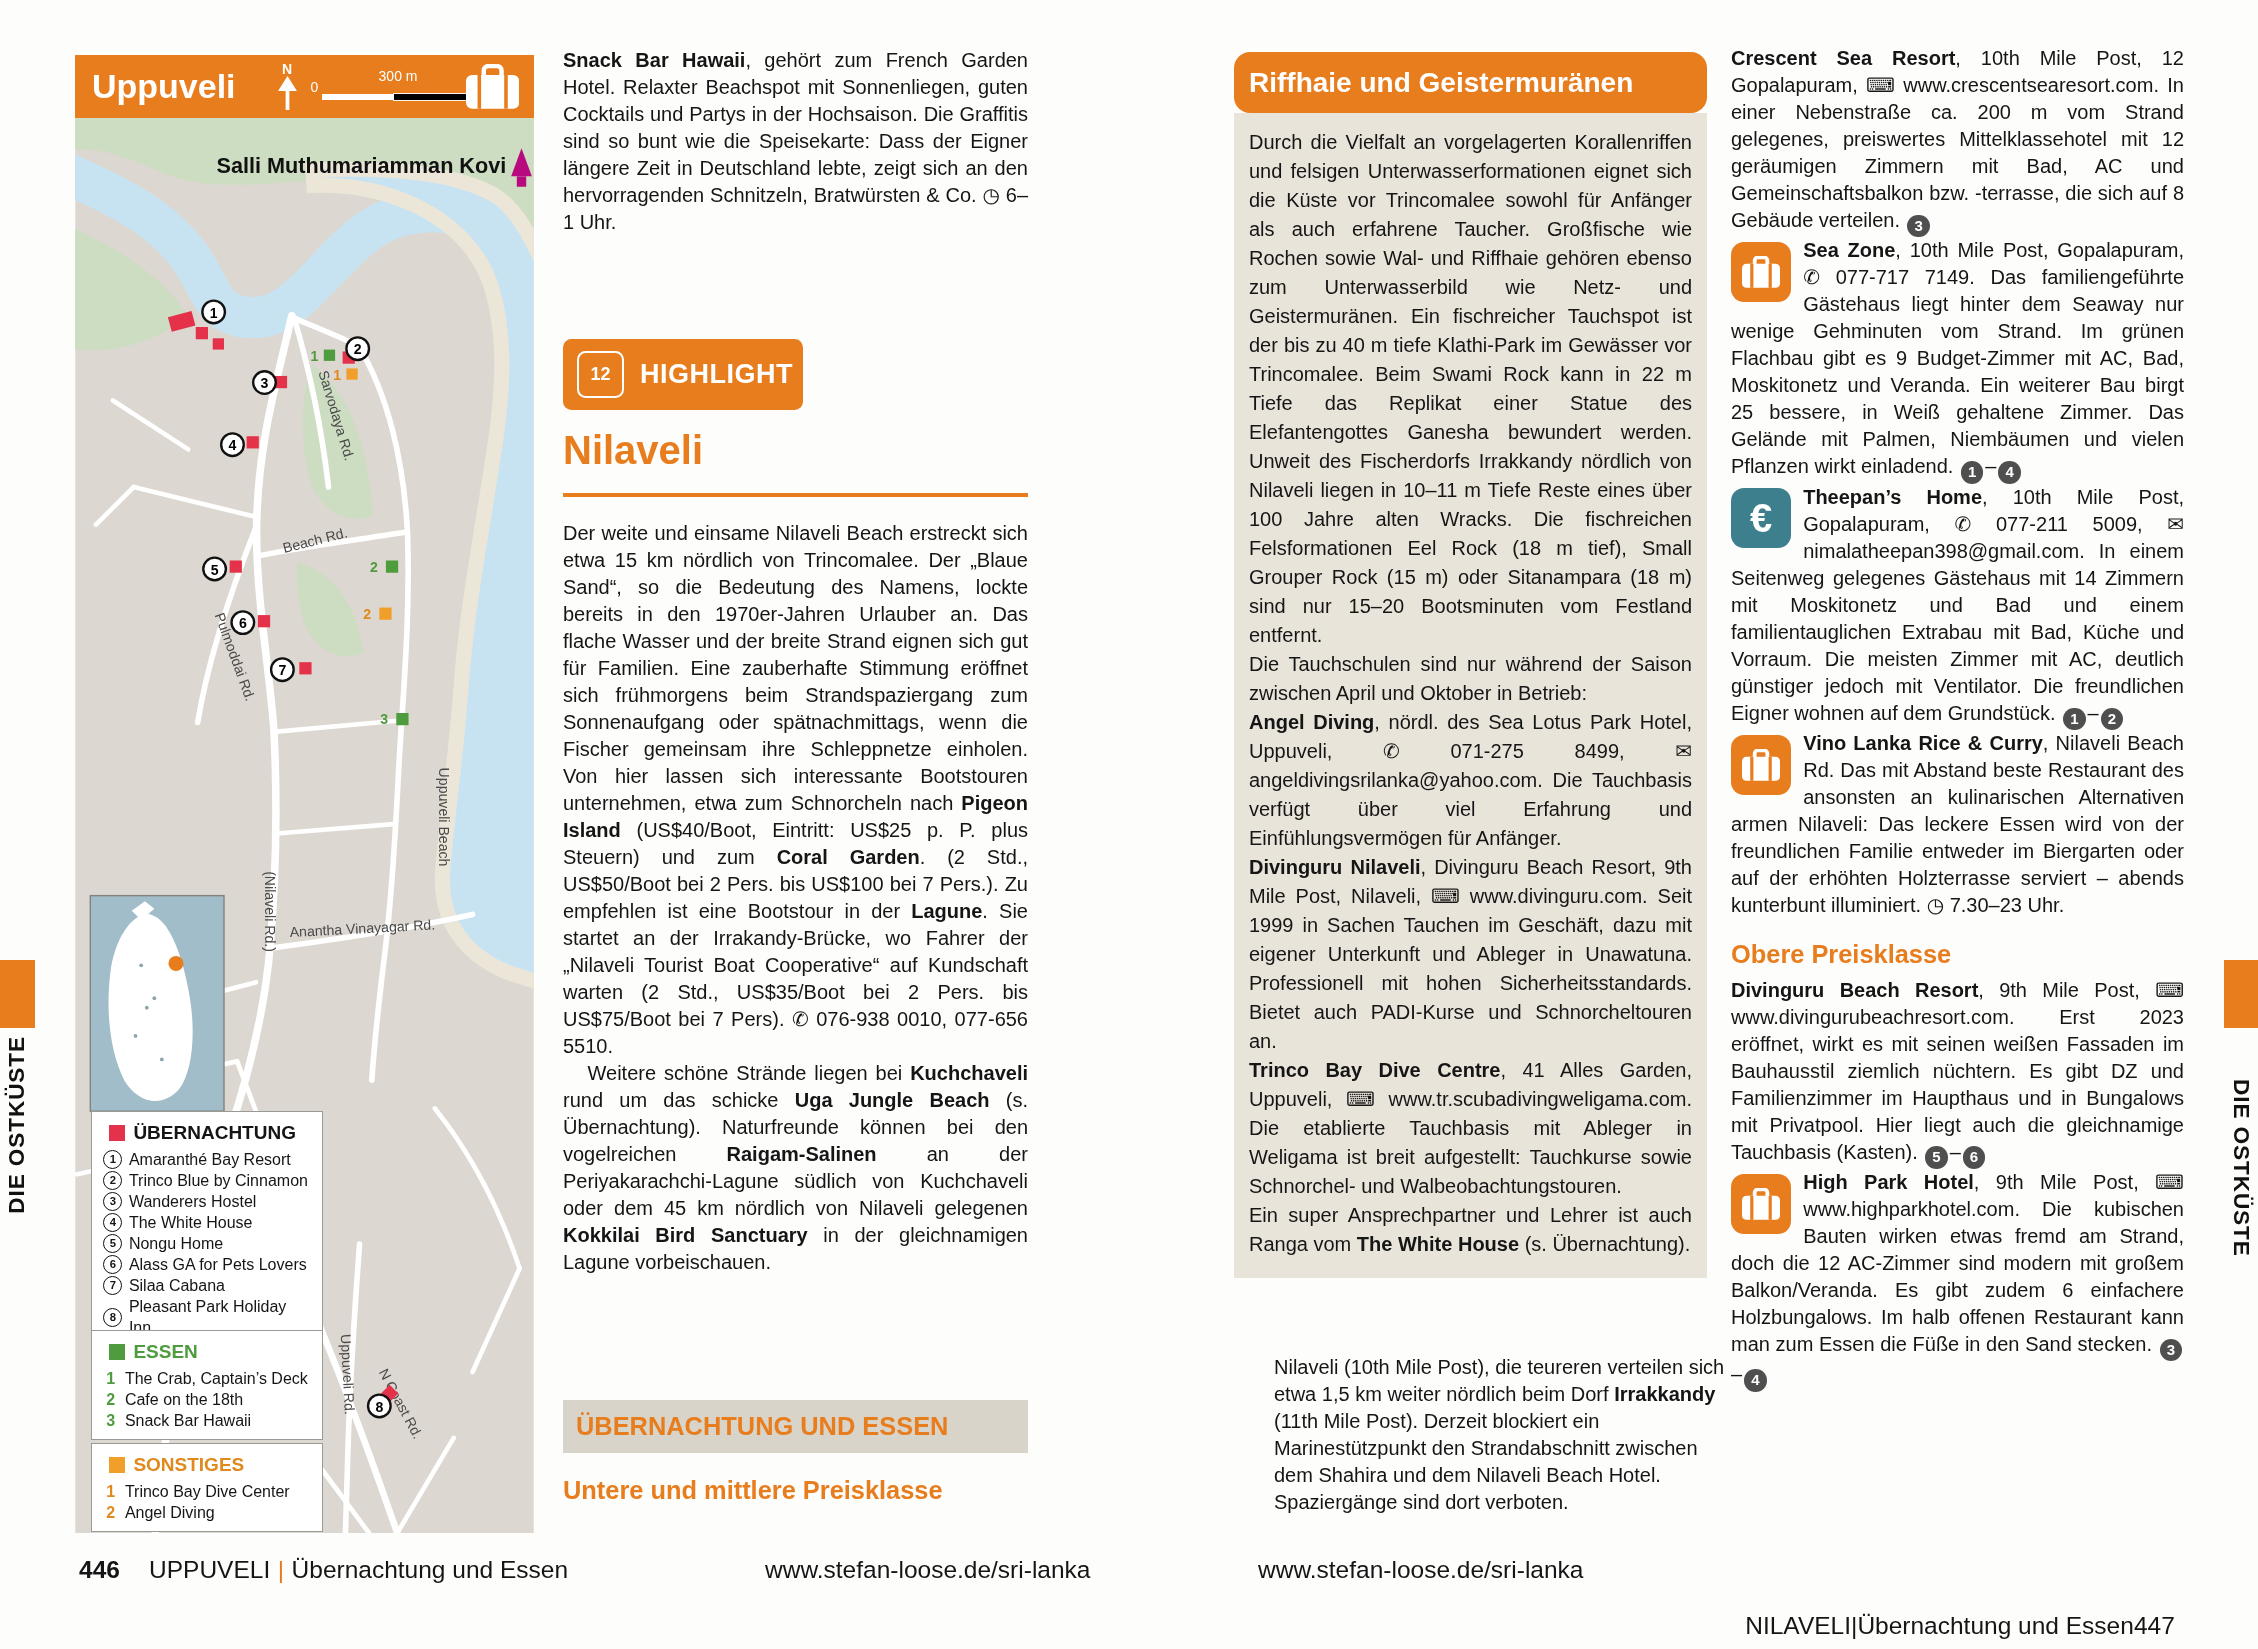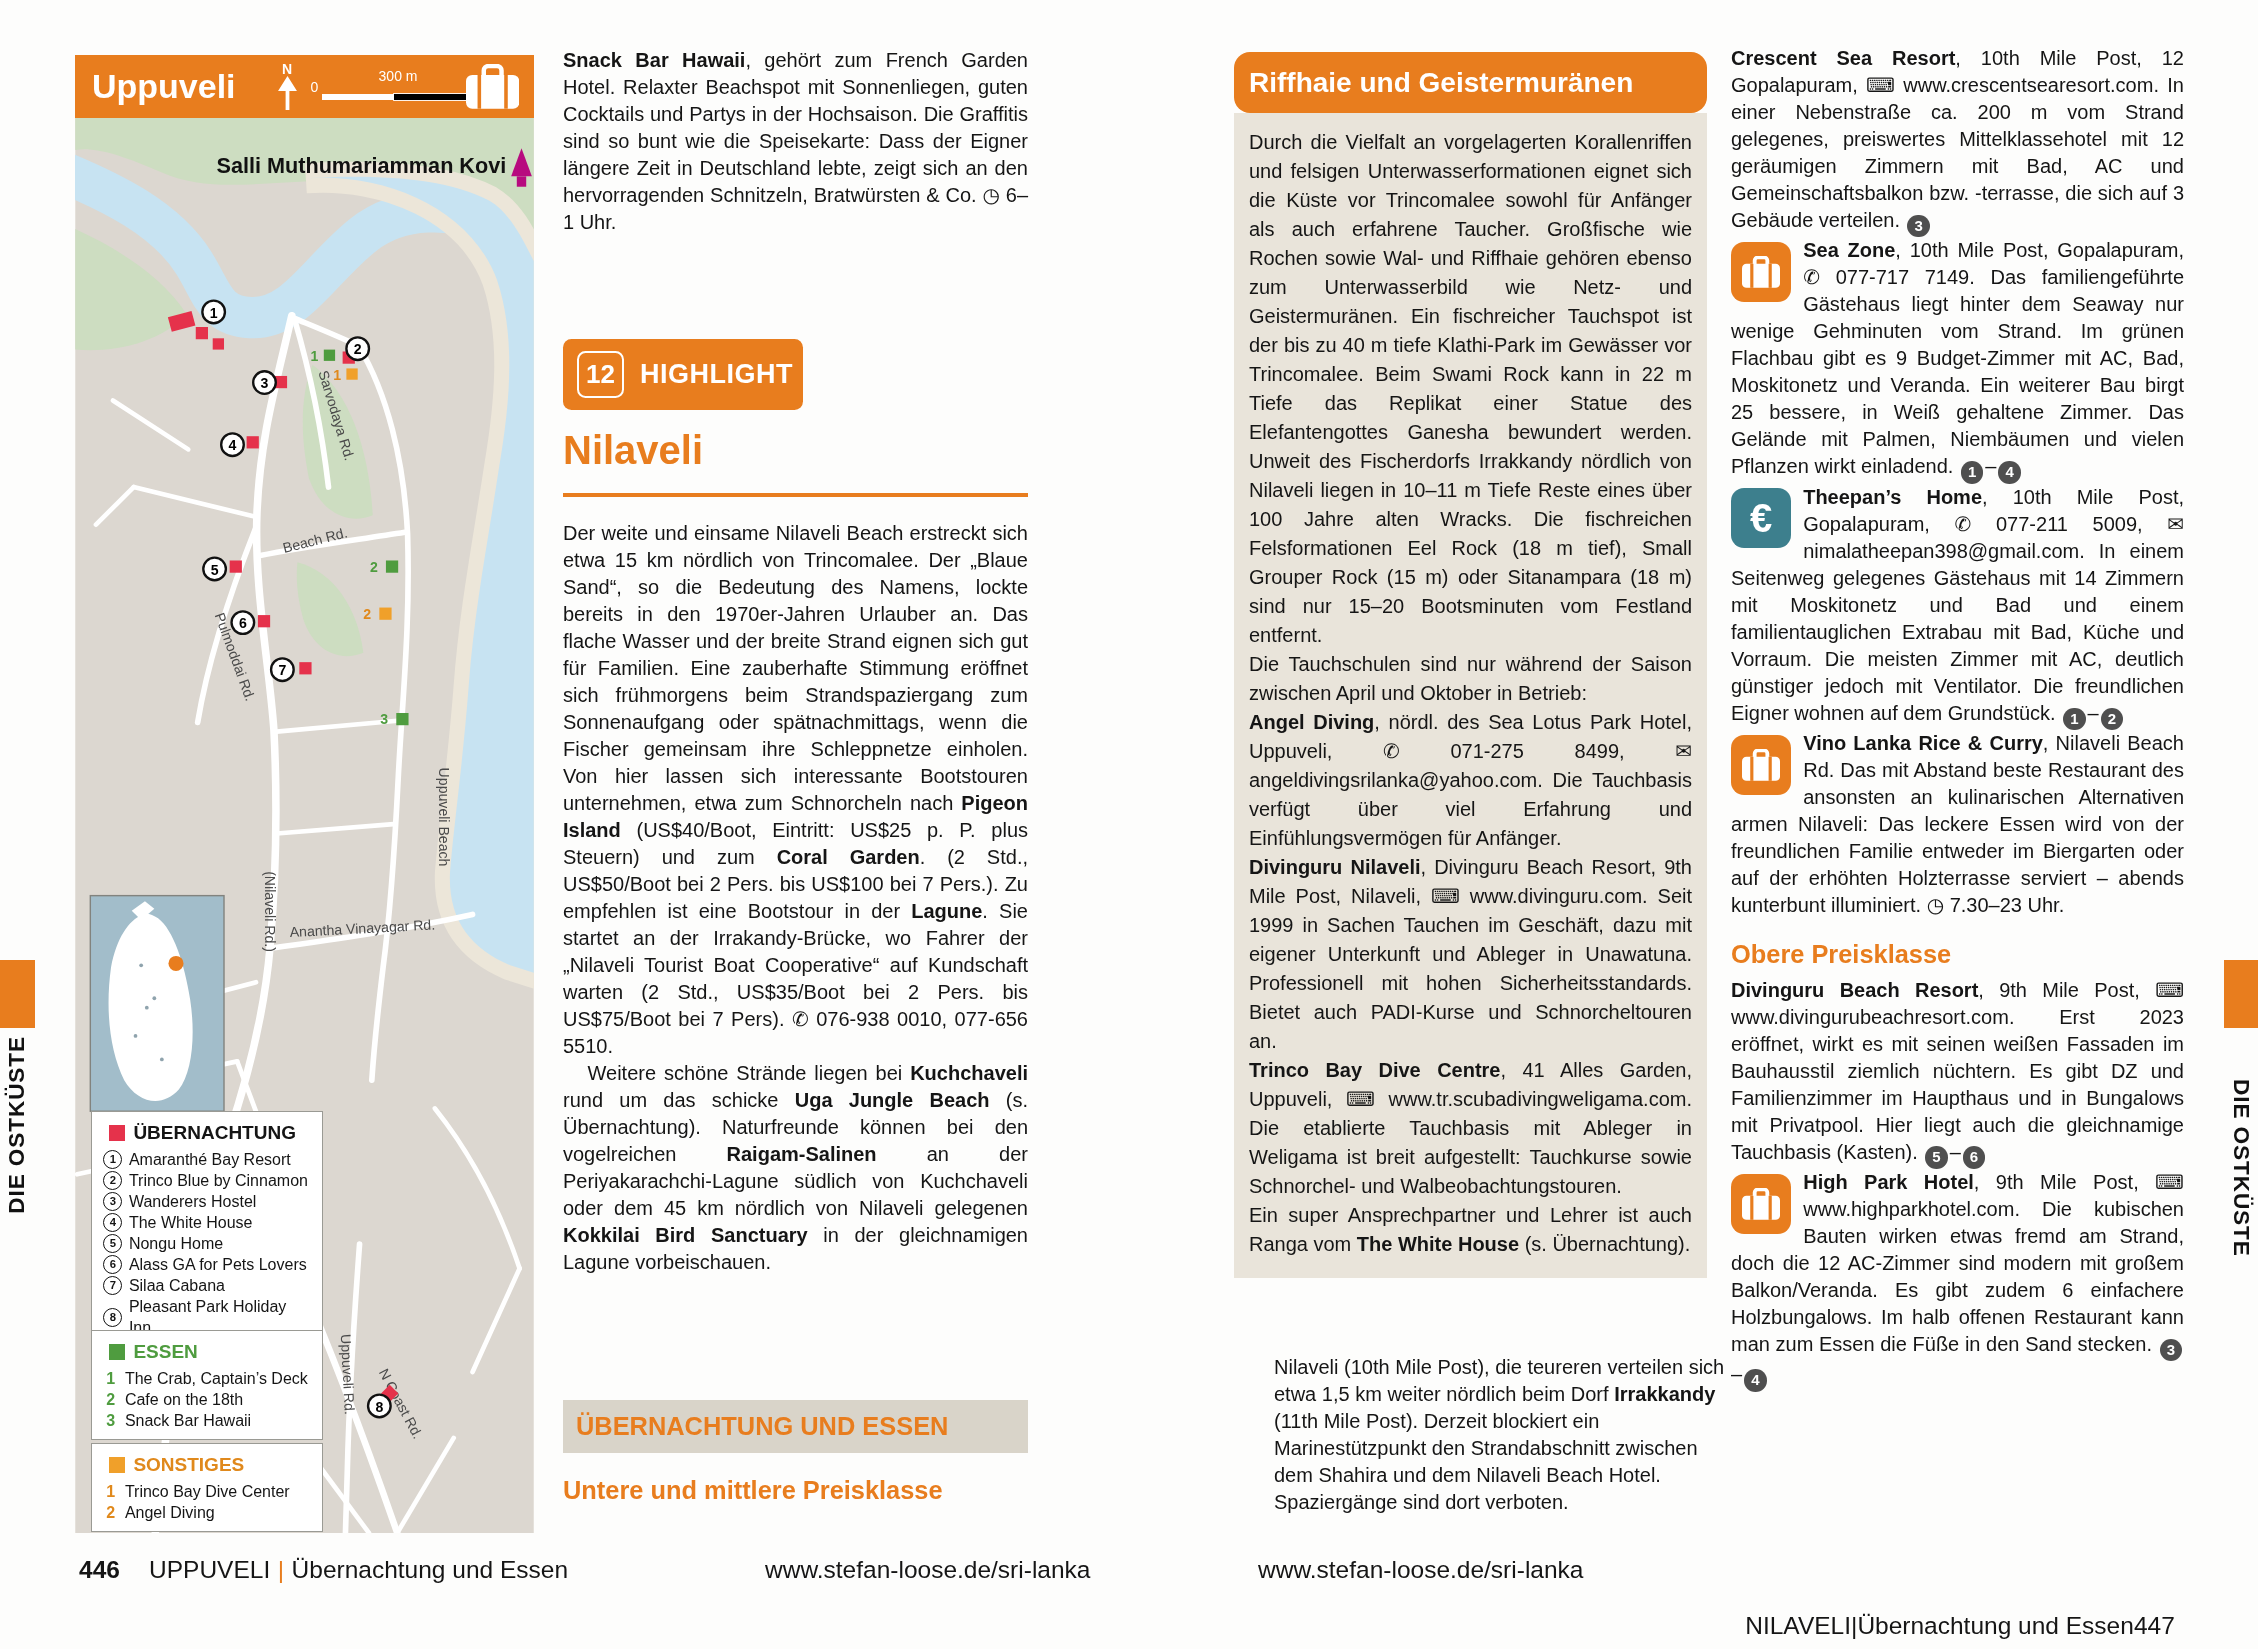--- a/index.html
+++ b/index.html
@@ -38,21 +38,21 @@
   
   p.body{font-size:20px;line-height:27px;text-align:justify;margin:0;}
   p.rag{text-align:left;margin-left:40px;}
   .indent{text-indent:24.5px;}
   b{font-weight:700;}
   .pb{display:inline-block;width:22.6px;height:22.6px;border-radius:50%;background:#4f4f4f;color:#fff;
       font-size:15px;line-height:22.6px;text-align:center;font-weight:700;vertical-align:-3.8px;margin:0 1.9px;}
   .hl-badge{position:absolute;left:563px;top:339px;width:240px;height:71px;background:#e87d1e;
             border-radius:8.5px;display:flex;align-items:center;gap:16px;padding-left:14px;box-sizing:border-box;}
   .hl-num{width:43px;height:43px;border:2.8px solid #fff;border-radius:8.5px;color:#fff;font-weight:700;
-          font-size:26px;display:flex;align-items:center;justify-content:center;}
+          font-size:18px;display:flex;align-items:center;justify-content:center;}
   .hl-lab{color:#fff;font-weight:700;font-size:27px;letter-spacing:0.5px;}
   .h1-orange{position:absolute;left:563px;top:428px;font-size:40px;font-weight:700;color:#e87d1e;}
   .h-rule{position:absolute;left:563px;top:493px;width:465px;height:3.8px;background:#e87d1e;}
   .sec-bar{position:absolute;left:563px;top:1400px;width:465px;height:53px;background:#d9d4c9;
            color:#e87d1e;font-weight:700;font-size:25.4px;line-height:53px;padding-left:13px;box-sizing:border-box;}
   .sub-h{font-size:25.4px;font-weight:700;color:#e87d1e;}
   
   .box{position:absolute;left:1234px;top:52px;width:473px;}
   .box-h{height:61px;background:#e87d1e;color:#fff;font-weight:700;font-size:28px;line-height:61px;
          padding-left:15px;border-radius:16px;}
@@ -345,21 +345,21 @@
       <p><span>Die Tauchschulen sind nur während der Saison zwischen April und Oktober in Betrieb:</span></p>
       <p><b>Angel Diving</b><span>, nördl. des Sea Lotus Park Hotel, Uppuveli, </span><span class="ic">✆</span><span> 071-275 8499, </span><span class="ic">✉</span><span> angeldivingsrilanka@yahoo.com. Die Tauchbasis verfügt über viel Erfahrung und Einfühlungsvermögen für Anfänger.</span></p>
       <p><b>Divinguru Nilaveli</b><span>, Divinguru Beach Resort, 9th Mile Post, Nilaveli, </span><span class="ic">⌨</span><span> www.divinguru.com. Seit 1999 in Sachen Tauchen im Geschäft, dazu mit eigener Unterkunft und Ableger in Unawatuna. Professionell mit hohen Sicherheitsstandards. Bietet auch PADI-Kurse und Schnorcheltouren an.</span></p>
       <p><b>Trinco Bay Dive Centre</b><span>, 41 Alles Garden, Uppuveli, </span><span class="ic">⌨</span><span> www.tr.scubadivingweligama.com. Die etablierte Tauchbasis mit Ableger in Weligama ist breit aufgestellt: Tauchkurse sowie Schnorchel- und Walbeobachtungstouren.</span></p>
       <p><span>Ein super Ansprechpartner und Lehrer ist auch Ranga vom </span><b>The White House</b><span> (s. Übernachtung).</span></p>
     </div>
   </div>
   <p class="body rag abs" style="left:1234px;top:1354px;width:458px"><span>Nilaveli (10th Mile Post), die teureren verteilen sich etwa 1,5 km weiter nördlich beim Dorf </span><b>Irrakkandy</b><span> (11th Mile Post). Derzeit blockiert ein Marinestützpunkt den Strandabschnitt zwischen dem Shahira und dem Nilaveli Beach Hotel. Spaziergänge sind dort verboten.</span></p>
 
   <div class="col4">
-    <p class="body"><b>Crescent Sea Resort</b><span>, 10th Mile Post, 12 Gopalapuram, </span><span class="ic">⌨</span><span> www.crescentsearesort.com. In einer Nebenstraße ca. 200 m vom Strand gelegenes, preiswertes Mittelklassehotel mit 12 geräumigen Zimmern mit Bad, AC und Gemeinschaftsbalkon bzw. -terrasse, die sich auf 3 Gebäude verteilen. </span><span class="pb">3</span></p>
+    <p class="body"><b>Crescent Sea Resort</b><span>, 10th Mile Post, 12 Gopalapuram, </span><span class="ic">⌨</span><span> www.crescentsearesort.com. In einer Nebenstraße ca. 200 m vom Strand gelegenes, preiswertes Mittelklassehotel mit 12 geräumigen Zimmern mit Bad, AC und Gemeinschaftsbalkon bzw. -terrasse, die sich auf 8 Gebäude verteilen. </span><span class="pb">3</span></p>
     <p class="body">
       <span class="badge orange">
         <svg width="38" height="32" viewBox="0 0 60 50">
             <rect x="20" y="2" width="20" height="16" rx="5" fill="none" stroke="#fff" stroke-width="6"></rect>
             <rect x="0" y="12" width="60" height="38" rx="7" fill="#fff"></rect>
             <rect x="13" y="12" width="5" height="38" fill="#e87d1e"></rect>
             <rect x="42" y="12" width="5" height="38" fill="#e87d1e"></rect>
           </svg>
       </span><span><b>Sea Zone</b><span>, 10th Mile Post, Gopalapuram, </span><span class="ic">✆</span><span> 077-717 7149. Das familiengeführte Gästehaus liegt hinter dem Seaway nur wenige Gehminuten vom Strand. Im grünen Flachbau gibt es 9 Budget-Zimmer mit AC, Bad, Moskitonetz und Veranda. Ein weiterer Bau birgt 25 bessere, in Weiß gehaltene Zimmer. Das Gelände mit Palmen, Niembäumen und vielen Pflanzen wirkt einladend. </span><span class="pb">1</span><span>–</span><span class="pb">4</span></span>
     </p>

